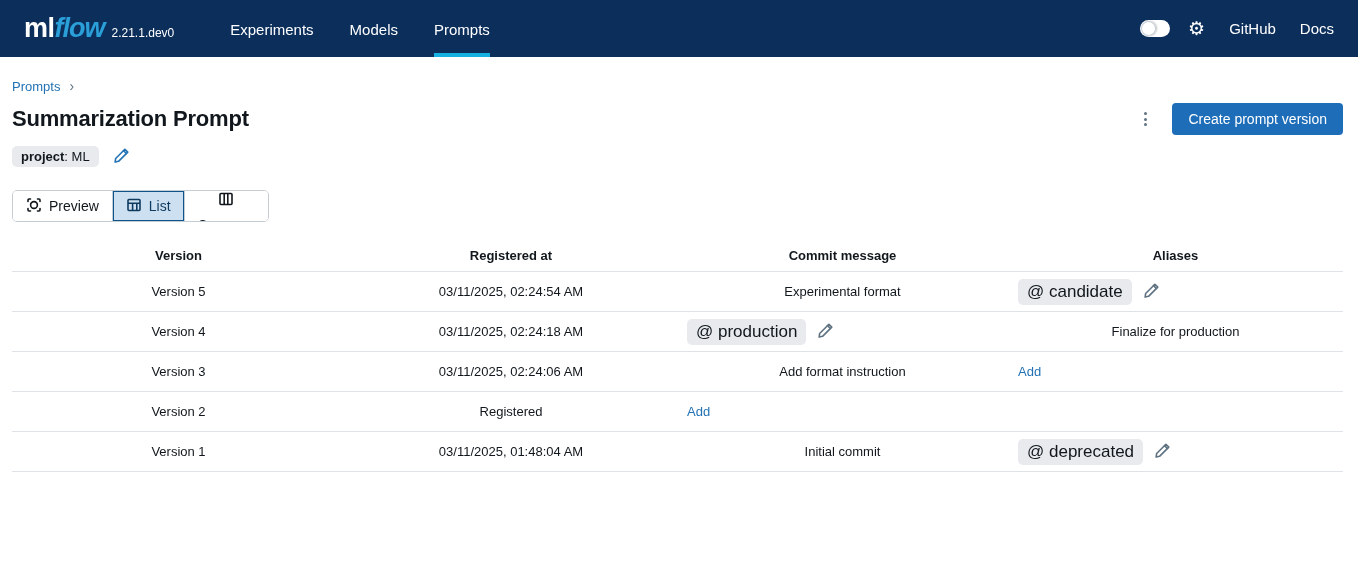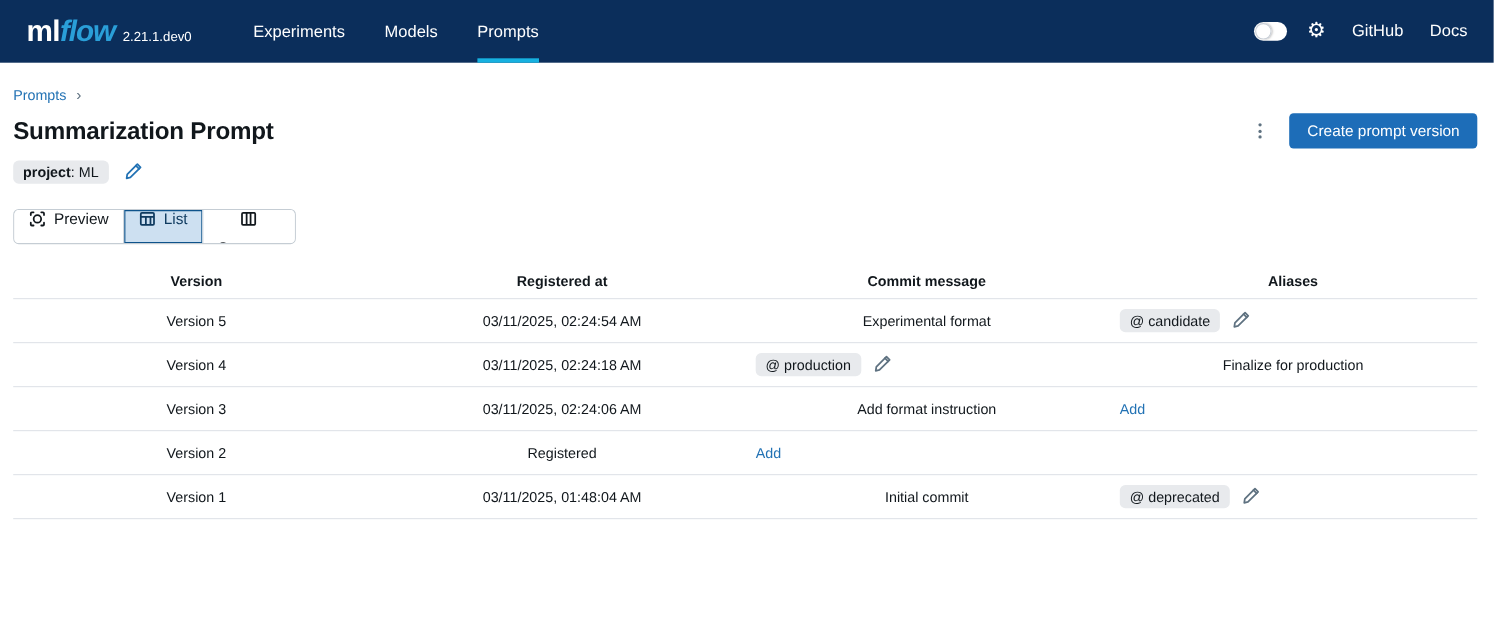--- a/index.html
+++ b/index.html
@@ -61,41 +61,41 @@
     font-size: 13px; color: var(--text_primary); cursor: default;
   }
   .tag-pill b { font-weight: 700; }
   .icon-btn { background: none; border: none; padding: 0; cursor: pointer; display: inline-flex; align-items: center; }
   .pencil-blue { color: var(--link_blue); }
   .pencil-gray { color: var(--text_secondary); }
 
   
   .segmented { margin-top: 23px; display: inline-flex; border: 1px solid var(--seg_border); border-radius: 5px; overflow: hidden; }
   .seg-btn {
-    display: flex; gap: 7px; height: 30px; padding: 0 13px;
+    display: flex; align-items: center; gap: 7px; height: 30px; padding: 0 13px;
     background: #fff; border: none; font-size: 14px; font-family: inherit;
     color: var(--text_primary); cursor: pointer; border-right: 1px solid var(--seg_border);
   }
   .seg-btn:last-child { border-right: none; flex-direction: column; }
   .seg-btn.selected {
     background: var(--selected_tab_bg);
     box-shadow: 0 0 0 1px var(--selected_tab_border) inset;
     color: #0e3a5f;
   }
   .seg-btn svg { flex: none; }
 
   
   .table { margin-top: 17px; }
   .t-row { display: grid; grid-template-columns: 333px 332px 331px 1fr; align-items: center; text-align: center; }
   .t-head { height: 33px; border-bottom: 1px solid var(--divider); }
   .t-head .cell { font-weight: 700; font-size: 13px; }
   .cell { padding: 0 10px; font-size: 13px; color: var(--text_primary); }
   .t-body .t-row { height: 40px; border-bottom: 1px solid var(--divider); }
   .alias-cell { display: flex; align-items: center; gap: 11px; }
-  .alias-tag { background: var(--pill_bg); border-radius: 5px; padding: 3px 9px; font-size: 13px; }
+  .alias-tag { background: var(--pill_bg); border-radius: 5px; padding: 3px 9px; font-size: 17px; }
   .alias-add { color: var(--link_blue); font-size: 13px; text-decoration: none; cursor: pointer; }
 </style>
 </head>
 <body>
 
 <header class="navbar">
   <div class="logo">
     <span class="logo-ml">ml</span>
       <span class="logo-flow">flow</span>
     <span class="logo-version">2.21.1.dev0</span>

